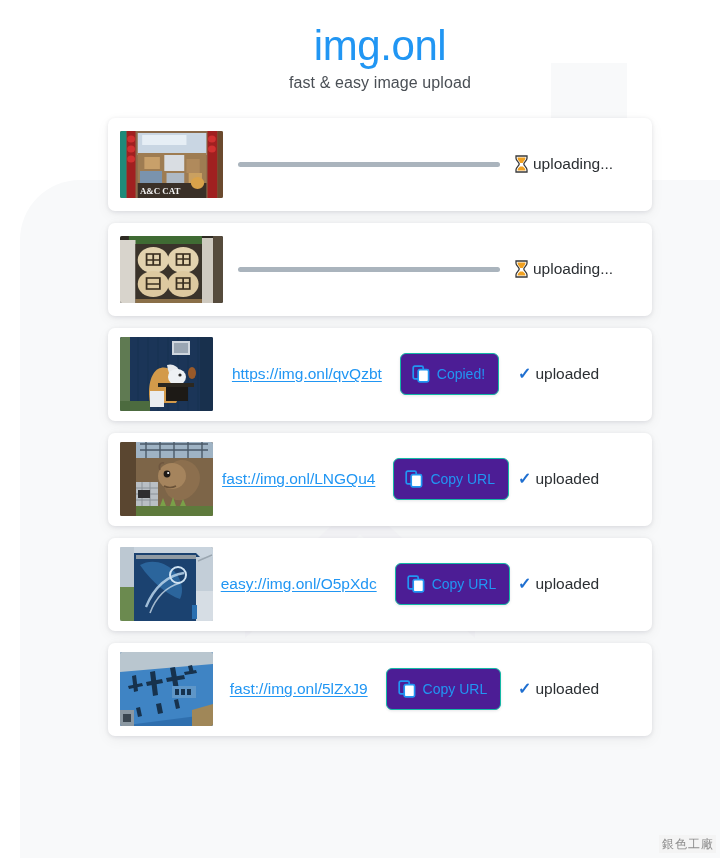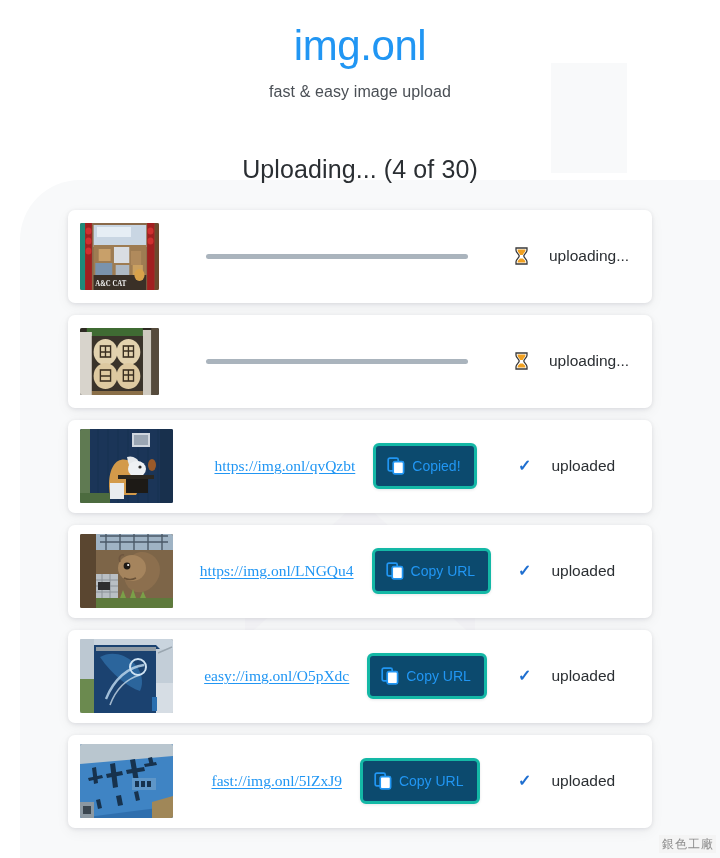--- a/index.html
+++ b/index.html
@@ -42,35 +42,35 @@
   .bg-chevron {
     position: absolute;
     left: 245px; top: 500px;
     width: 230px; height: 230px;
     background: #f4f5f7;
     clip-path: polygon(50% 0%, 100% 45%, 100% 60%, 50% 15%, 0% 60%, 0% 45%);
     opacity: .85;
   }
 
   
-  .page { position: relative; z-index: 2; }
+  .page { position: relative; z-index: 2; padding-left: 40px; }
 
   .site-header {
     padding-top: 22px;
     text-align: center;
   }
   .logo {
     font-size: 42px;
     line-height: 1.16;
     font-weight: 400;
     color: #2196f3;
     letter-spacing: -0.4px;
   }
   .tagline {
-    margin-top: 12px;
+    margin-top: 3px;
     font-size: 16px;
     color: #4a4f55;
     letter-spacing: .1px;
   }
 
   .status-title {
     margin-top: 54px;
     text-align: center;
     font-size: 25px;
     color: #2b2f33;
@@ -90,21 +90,21 @@
     border-radius: 7px;
     box-shadow: 0 1px 4px rgba(16,24,40,.10), 0 4px 14px rgba(16,24,40,.05);
     height: 93px;
     margin-bottom: 12px;
     display: flex;
     align-items: center;
     padding: 0 14px 0 12px;
   }
 
   .thumb {
-    width: 79px;
+    width: 103px;
     height: 67px;
     flex: 0 0 auto;
     border-radius: 2px;
     overflow: hidden;
     position: relative;
     background: #888;
   }
   .thumb.tall { width: 93px; height: 74px; }
   .thumb svg { display: block; width: 100%; height: 100%; }
 
@@ -126,46 +126,45 @@
   }
 
   .url-link {
     color: #2196f3;
     font-size: 15.5px;
     text-decoration: underline;
     text-underline-offset: 2px;
     white-space: nowrap;
     cursor: pointer;
     margin-right: 18px;
-    font-family: Liberation Serif, serif;
   }
 
   .copy-btn {
     display: inline-flex;
     align-items: center;
     gap: 7px;
-    background: #0c4a6e;
-    border: 3px solid #14b8a6;
+    background: #4c1d95;
+    border: 1px solid #14b8a6;
     border-radius: 6px;
     box-shadow: 0 1px 3px rgba(16,24,40,.10);
     padding: 11px 13px 11px 11px;
     cursor: pointer;
     color: #2196f3;
     font-size: 14px;
     white-space: nowrap;
   }
   .copy-btn .ico { display: inline-flex; width: 18px; height: 18px; }
   .copy-btn svg { width: 18px; height: 18px; display: block; }
 
   .row-status {
     flex: 0 0 auto;
     width: 120px;
     display: flex;
     align-items: center;
-    gap: 20px;
+    gap: 4px;
     font-size: 15.5px;
     color: #2b2f33;
     white-space: nowrap;
   }
   .row-status.pending { width: 124px; }
 
   .hourglass {
     display: inline-block;
     width: 15px; height: 18px;
     flex: 0 0 auto;
@@ -207,21 +206,20 @@
   <div class="bg-chevron"></div>
 </div>
 
 <div class="page">
 
   <div class="site-header">
     <div class="logo">img.onl</div>
     <div class="tagline">fast &amp; easy image upload</div>
   </div>
 
-  <div class="status-title">Uploading... (4 of 30)</div>
 
   <div class="upload-list">
 
     <div class="upload-row">
       <div class="thumb">
         <svg viewBox="0 0 93 67" preserveAspectRatio="none" aria-hidden="true">
           <rect x="0" y="0" width="93" height="67" fill="#8a6a4a"></rect>
           <rect x="0" y="0" width="6" height="67" fill="#1f8a7a"></rect>
           <rect x="6" y="0" width="8" height="67" fill="#a02020"></rect>
           <rect x="79" y="0" width="9" height="67" fill="#a02020"></rect>
@@ -360,21 +358,21 @@
           <rect x="16" y="40" width="22" height="28" fill="#b9bfc4"></rect>
           <g stroke="#8b9298" stroke-width="1">
             <path d="M16 46h22M16 52h22M16 58h22M22 40v28M30 40v28"></path>
           </g>
           <rect x="18" y="48" width="12" height="8" fill="#2e2e30"></rect>
           <rect x="16" y="64" width="77" height="10" fill="#5e7a3c"></rect>
           <path d="M40 64l3-8 3 8M50 64l3-9 3 9M60 64l3-7 3 7" fill="#7aa048"></path>
         </svg>
       </div>
       <div class="row-mid">
-        <a class="url-link" href="#">https://img.onl/LNGQu4</a>
+        <a class="url-link" href="#">fast://img.onl/LNGQu4</a>
         <button class="copy-btn">
           <span class="ico">
             <svg viewBox="0 0 18 18" aria-hidden="true">
               <rect x="1.2" y="1.2" width="10" height="12.6" rx="1.6" fill="none" stroke="#2196f3" stroke-width="1.7"></rect>
               <rect x="6.2" y="4.6" width="10.4" height="12.2" rx="1.6" fill="#fff" stroke="#2196f3" stroke-width="1.7"></rect>
             </svg>
           </span>
           <span>Copy URL</span>
         </button>
       </div>

